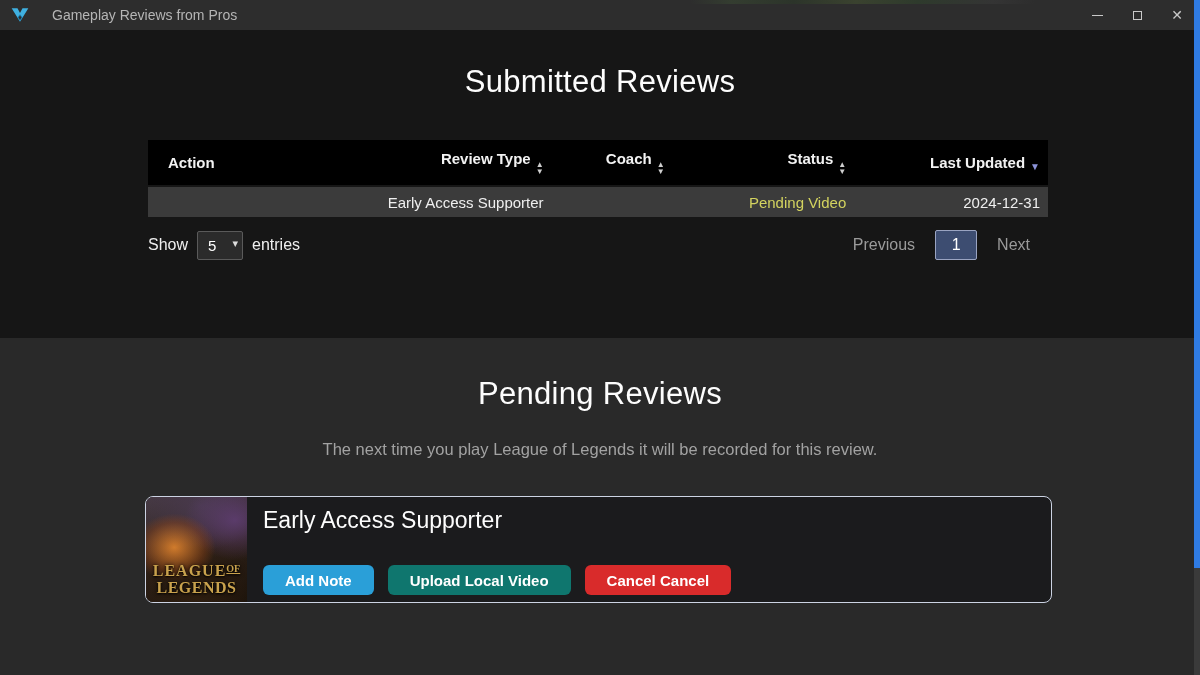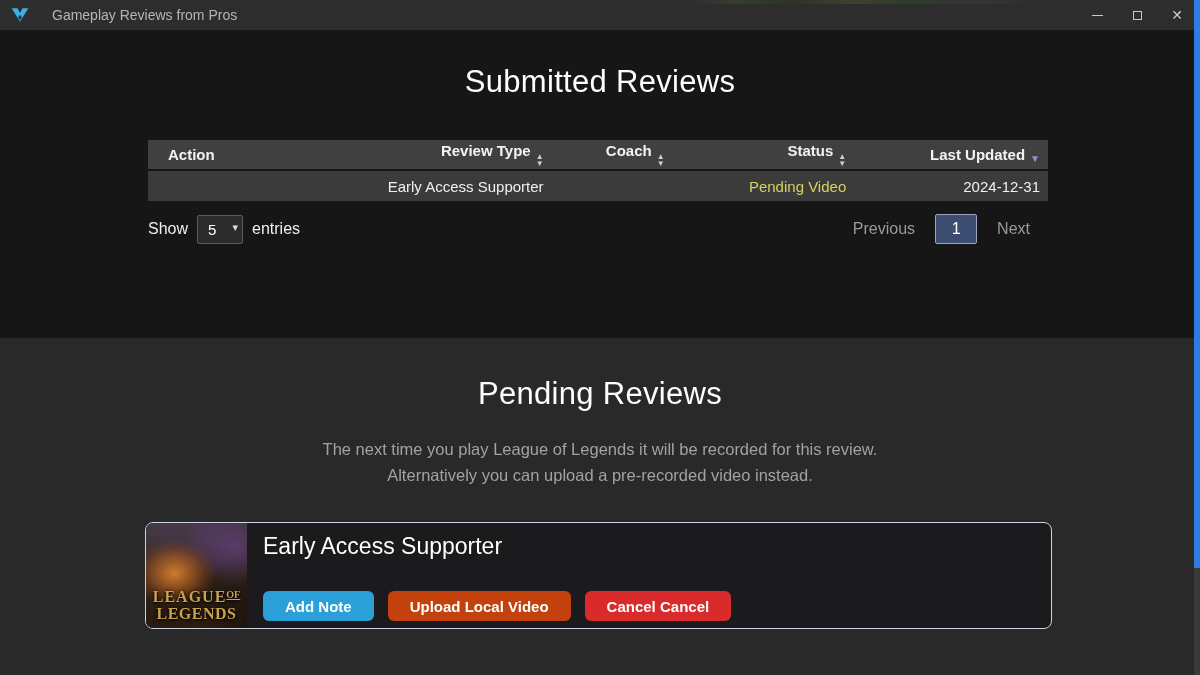--- a/index.html
+++ b/index.html
@@ -28,21 +28,21 @@
 
   h1.page-h { text-align:center; color:#fdfdfd; font-size:31px; font-weight:500;
               letter-spacing:.3px; }
   .section-top h1.page-h { padding-top:34px; }
   .section-bottom h1.page-h { padding-top:38px; }
 
   
   .tablewrap { width:900px; margin:40px auto 0 148px; }
   table { width:100%; border-collapse:collapse; table-layout:fixed; }
   th, td { font-size:15px; padding:0 8px; white-space:nowrap; overflow:hidden; }
-  thead th { background:#404040; color:#f2f2f2; font-weight:700; height:30px;
+  thead th { background:#000000; color:#f2f2f2; font-weight:700; height:46px;
              border-bottom:2px solid #161616; cursor:pointer; }
   tbody td { background:#3b3b3b; color:#efefef; height:31px; }
   .col-action { width:200px; text-align:left; padding-left:20px; }
   .col-rtype  { width:200px; text-align:right; }
   .col-coach  { width:120px; text-align:right; }
   .col-status { width:180px; text-align:right; }
   .col-lupd   { width:192px; text-align:right; }
   td.col-status { color:#d3d35f; }
   .sorticons { display:inline-flex; flex-direction:column; vertical-align:-3px;
                margin-left:5px; line-height:6px; }
@@ -85,21 +85,21 @@
   .lol-logo .l1 { font-size:16px; letter-spacing:1px; }
   .lol-logo .of { font-size:10px; vertical-align:4px; letter-spacing:0;text-decoration:underline; }
   .lol-logo .l2 { font-size:16px; letter-spacing:0.5px; }
   .card-body { flex:1; padding:10px 0 0 16px; }
   .card-title { color:#fdfdfd; font-size:23px; font-weight:400; }
   .card-buttons { display:flex; gap:14px; margin-top:31px; }
   .btn { height:30px; border:none; border-radius:6px; color:#fff; font-weight:700;
          font-size:15px; padding:0 22px; cursor:pointer;
          font-family:"Liberation Sans",sans-serif; }
   .btn-blue  { background:#2a9fd8; }
-  .btn-green { background:#c2410c; }
+  .btn-green { background:#0f766e; }
   .btn-red   { background:#d92b2b; }
 
   
   .scrollbar-track { position:fixed; right:0; top:0; width:6px; height:675px;
                      background:#3a3a3a; z-index:50; }
   .scrollbar-thumb { position:absolute; top:0; left:0; width:6px; height:568px;
                      background:#2f7be3; }
 </style>
 </head>
 <body>
@@ -185,21 +185,20 @@
       <span class="pag-link">Next</span>
     </div>
   </div>
 </div>
 
 <div class="section-bottom">
   <h1 class="page-h">Pending Reviews</h1>
 
   <div class="pending-desc">
     <div>The next time you play League of Legends it will be recorded for this review.</div>
-    <div>Alternatively you can upload a pre-recorded video instead.</div>
   </div>
 
   <div class="card">
     <div class="lol-art">
       <div class="lol-logo">
         <div><span class="l1">LEAGUE</span><span class="of">OF</span></div>
         <div class="l2">LEGENDS</div>
       </div>
     </div>
     <div class="card-body">

